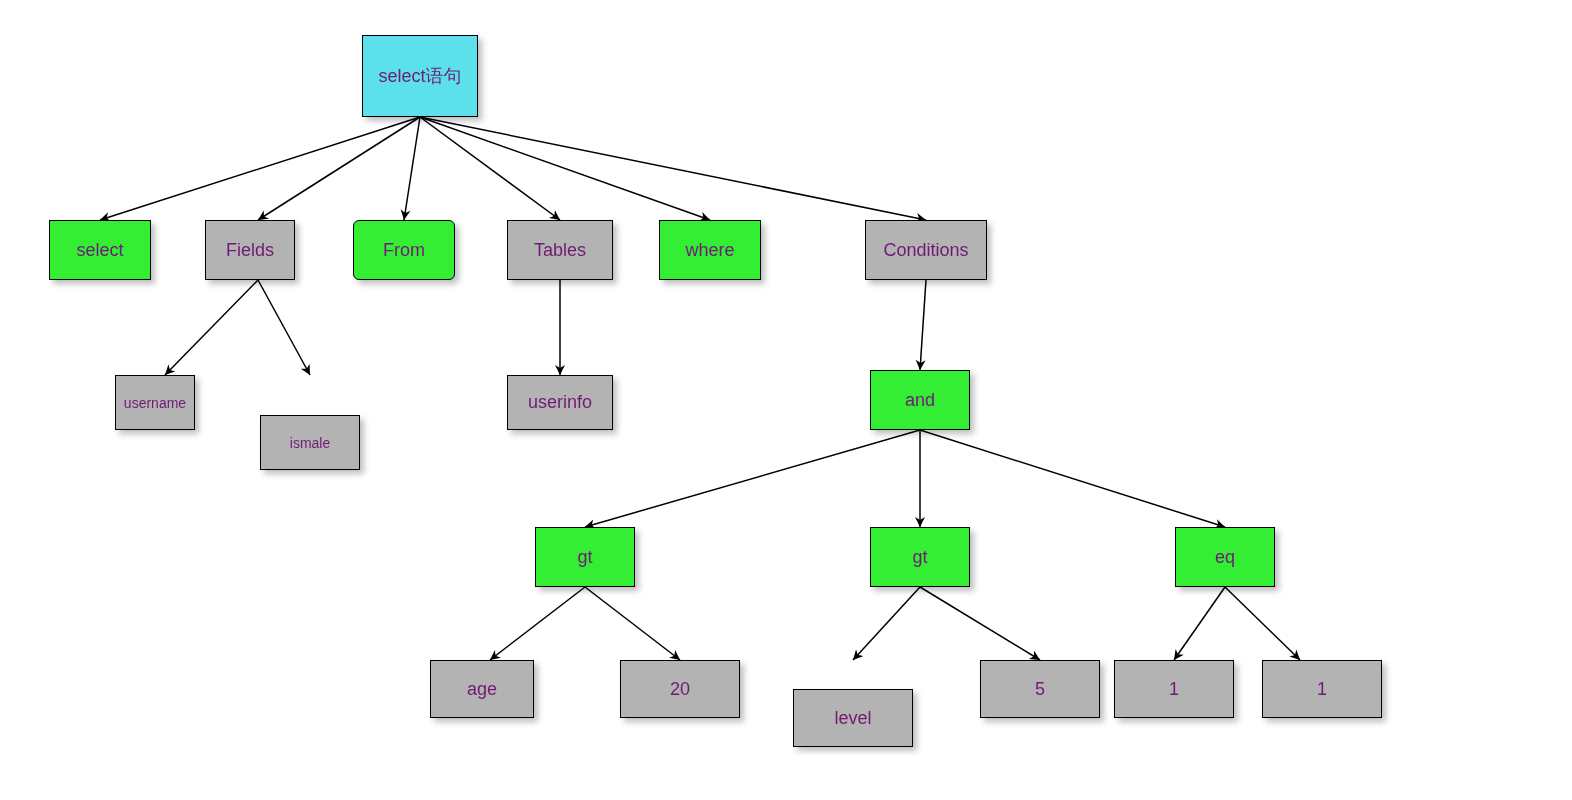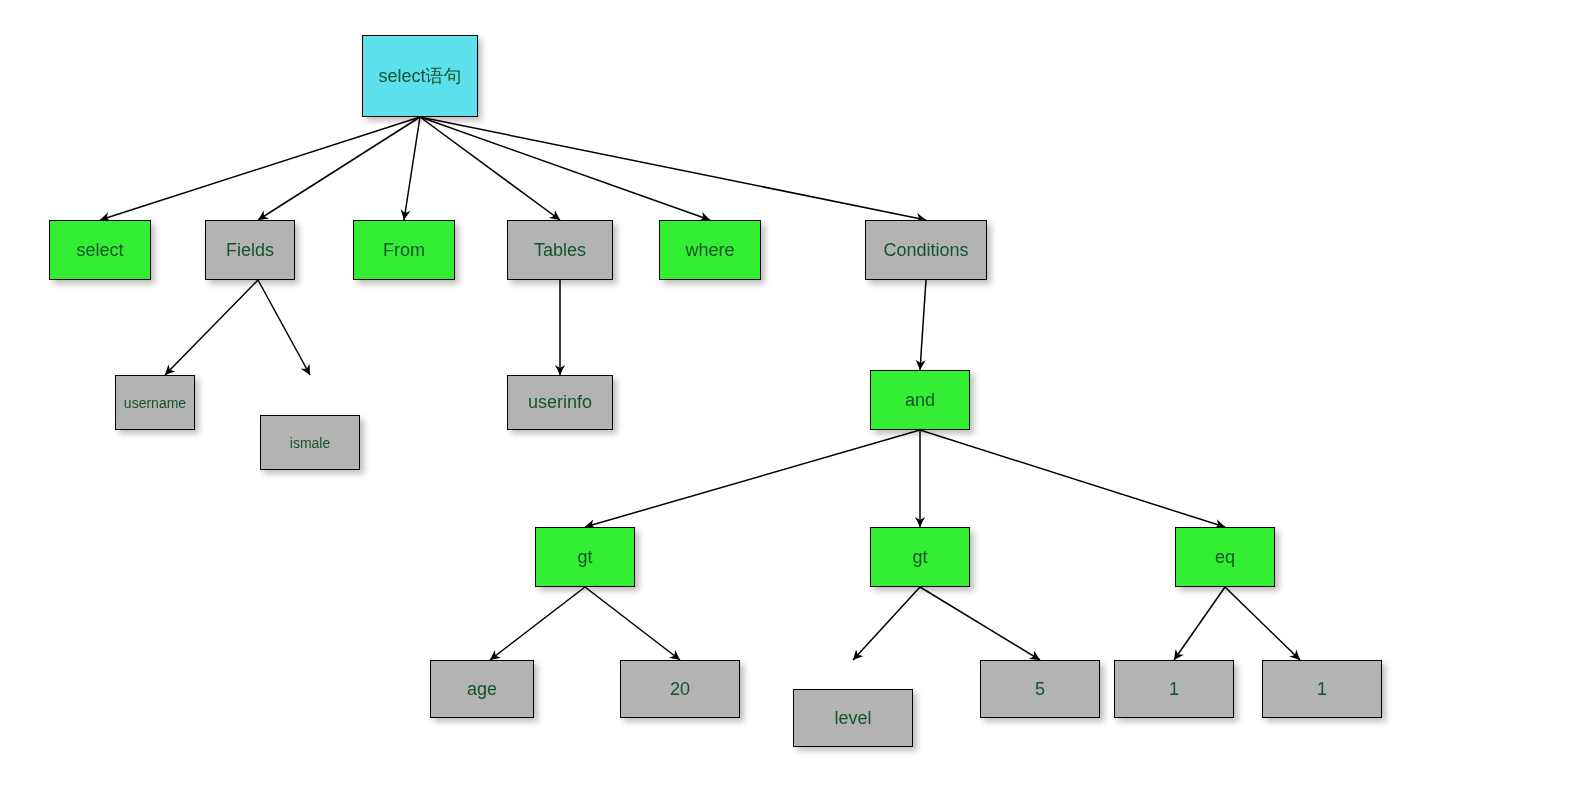--- a/index.html
+++ b/index.html
@@ -14,21 +14,21 @@
     overflow: hidden;
   }
   .node {
     position: absolute;
     display: flex;
     align-items: center;
     justify-content: center;
     border: 1px solid #000;
     box-shadow: 4px 4px 6px rgba(0,0,0,0.25);
     font-size: 18px;
-    color: #14532d;
+    color: #701a75;
     text-align: center;
     padding: 2px 4px;
   }
   .cyan  { background: #5ce1ec; }
   .green { background: #33ee33; }
   .gray  { background: #b3b3b3; }
   .small { font-size: 14px; }
   svg.edges {
     position: absolute;
     left: 0; top: 0;
@@ -79,21 +79,21 @@
 <div class="node cyan" style="left:362px; top:35px; width:116px; height:82px;">
     <span>select语句</span>
   </div>
 
 <div class="node green" style="left:49px;  top:220px; width:102px; height:60px;">
     <span>select</span>
   </div>
 <div class="node gray" style="left:205px; top:220px; width:90px; height:60px;">
     <span>Fields</span>
   </div>
-<div class="node green" style="left:353px; top:220px; width:102px; height:60px;">
+<div class="node green" style="left:353px; top:220px; width:102px; height:60px;border-radius:6px;">
     <span>From</span>
   </div>
 <div class="node gray" style="left:507px; top:220px; width:106px; height:60px;">
     <span>Tables</span>
   </div>
 <div class="node green" style="left:659px; top:220px; width:102px; height:60px;">
     <span>where</span>
   </div>
 <div class="node gray" style="left:865px; top:220px; width:122px; height:60px;">
     <span>Conditions</span>

